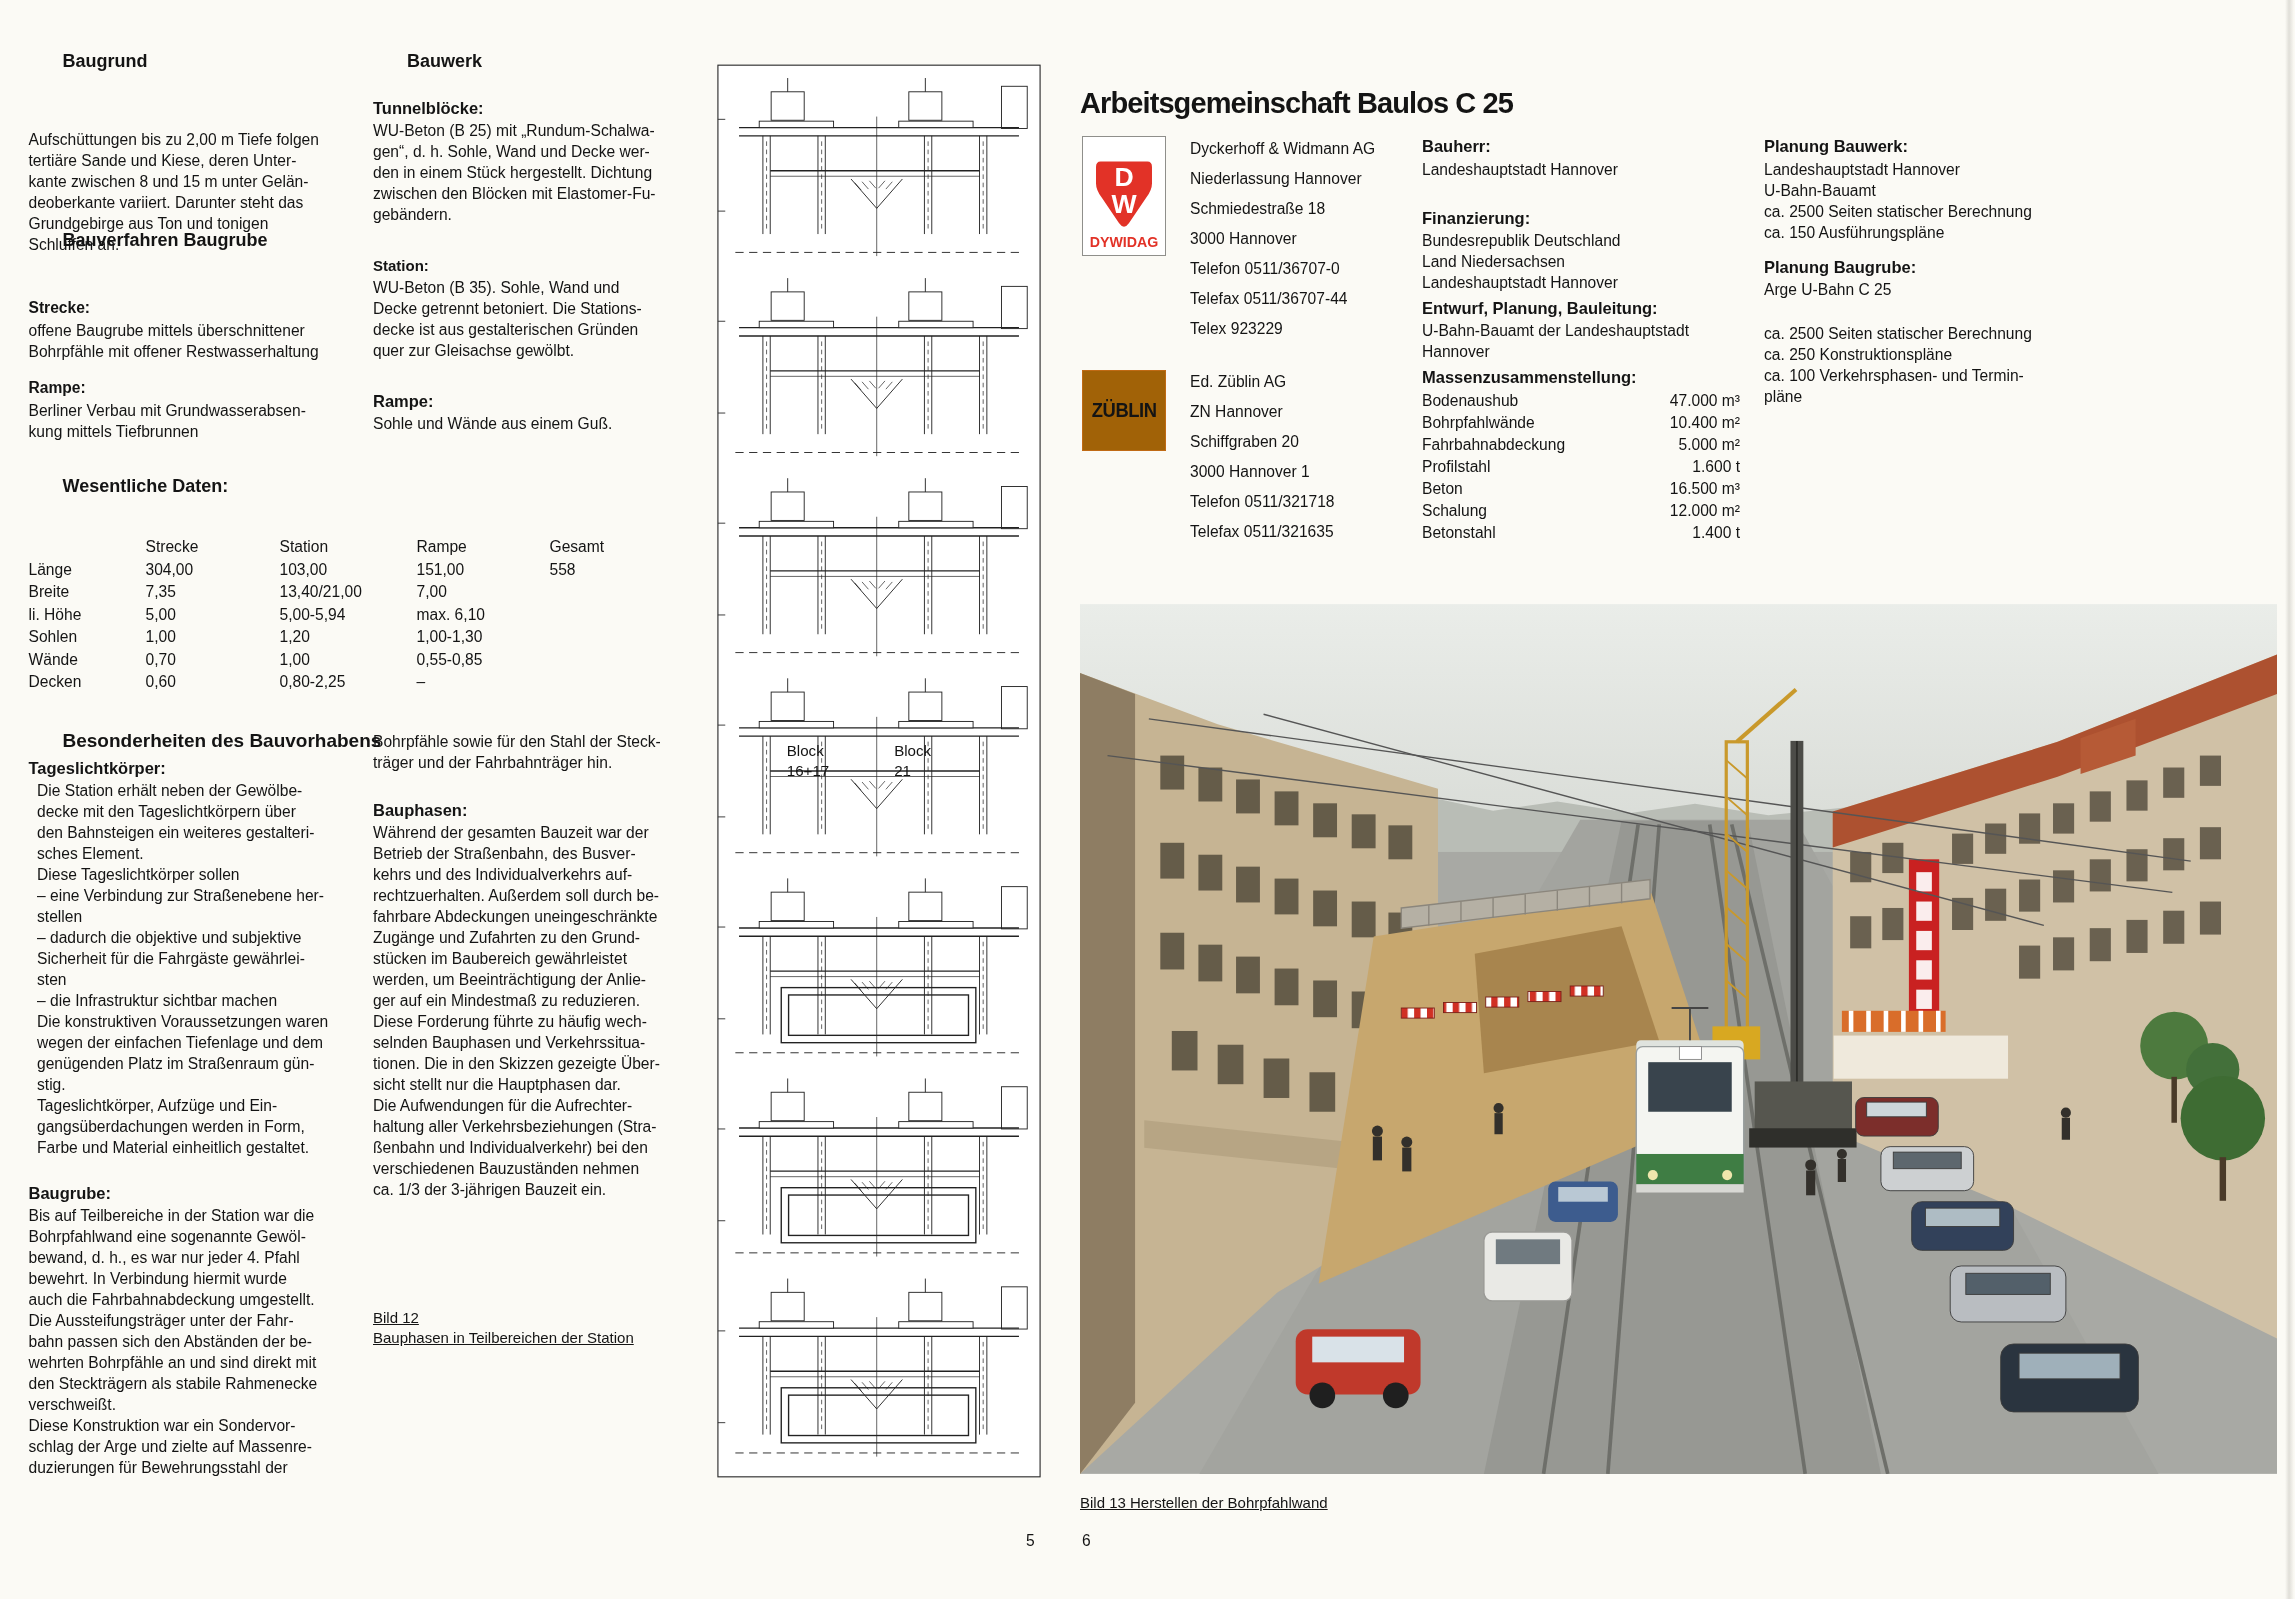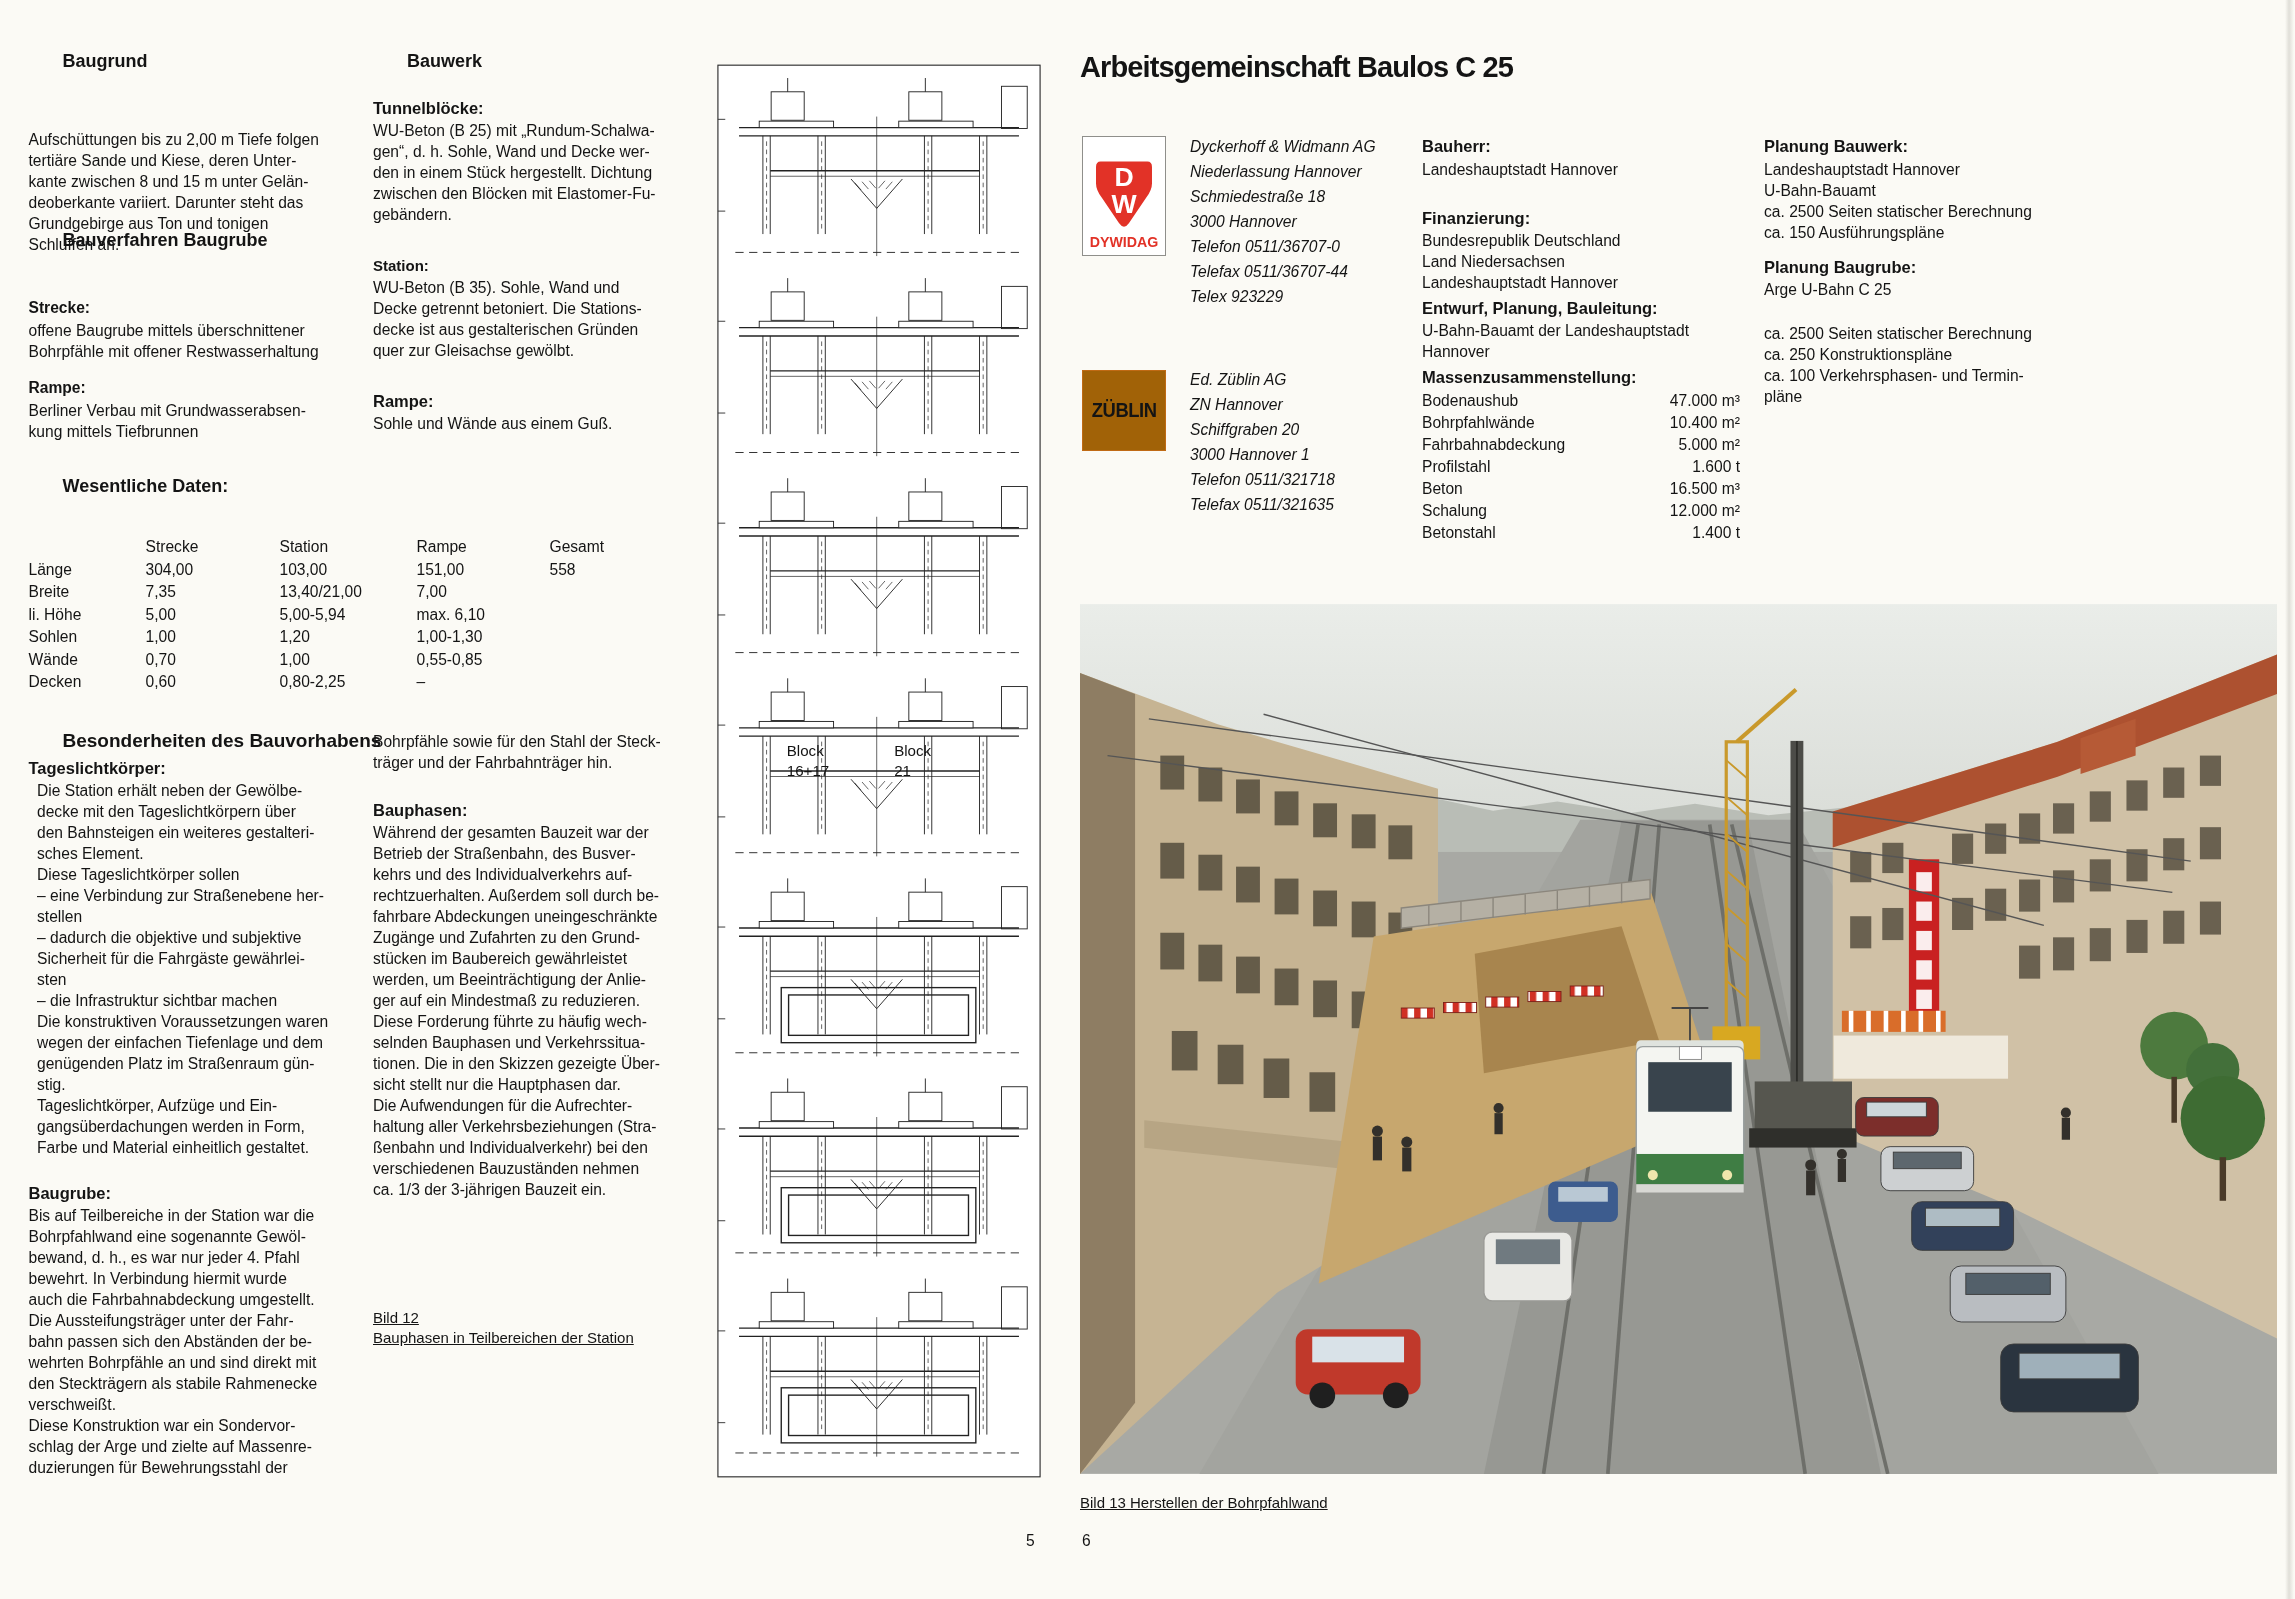--- a/index.html
+++ b/index.html
@@ -2,24 +2,24 @@
 <html style="font-size:7.3px"><head>
 <meta charset="utf-8">
 <style>
   html,body{margin:0;padding:0;background:#6f6f6f;}
   #page{position:relative;width:3320px;height:1600px;background:#fbfaf5;
         font-family:"Liberation Sans","DejaVu Sans",sans-serif;color:#141414;overflow:hidden;}
   .blk{position:absolute;}
   .h{font-weight:bold;font-size:18px;letter-spacing:0;margin-left:34px;}
   .sub{font-weight:bold;font-size:15.6px;line-height:21px;}
   .para{white-space:pre-line;font-size:15.6px;line-height:21px;}
-  .addr{white-space:pre-line;font-size:15.6px;line-height:25px;font-style:italic;}
+  .addr{white-space:pre-line;font-size:15.6px;line-height:30px;}
   .cap{font-size:15px;text-decoration:underline;}
   .pageno{font-size:15.6px;}
-  .argehead{font-weight:bold;font-size:29px;letter-spacing:-0.9px;}
+  .argehead{font-weight:bold;font-size:29px;letter-spacing:-0.9px;margin-top:36px;}
   .dtable{font-size:15.6px;line-height:22.5px;}
   .trow{display:grid;grid-template-columns:117px 134px 137px 133px 1fr;}
   .mrow{display:flex;justify-content:space-between;width:318px;font-size:15.6px;line-height:22px;}
   .dywibox{position:absolute;width:84px;height:120px;border:1.4px solid #8f8f8b;background:#fff;
            display:flex;flex-direction:column;align-items:center;justify-content:flex-end;padding-bottom:4.6px;box-sizing:border-box;}
   .dywiword{color:#e23227;font-weight:bold;font-size:14.2px;letter-spacing:0px;}
   .zueblinbox{position:absolute;width:84px;height:81px;background:#a16207;border:0.9px solid #c06a14;
               display:flex;align-items:center;justify-content:center;box-sizing:border-box;}
   .zueblinword{color:#141414;font-weight:bold;font-size:20px;letter-spacing:-0.5px;transform:scaleX(.92);}
   .fold{position:absolute;left:2285px;top:0;width:9.2px;height:1600px;

